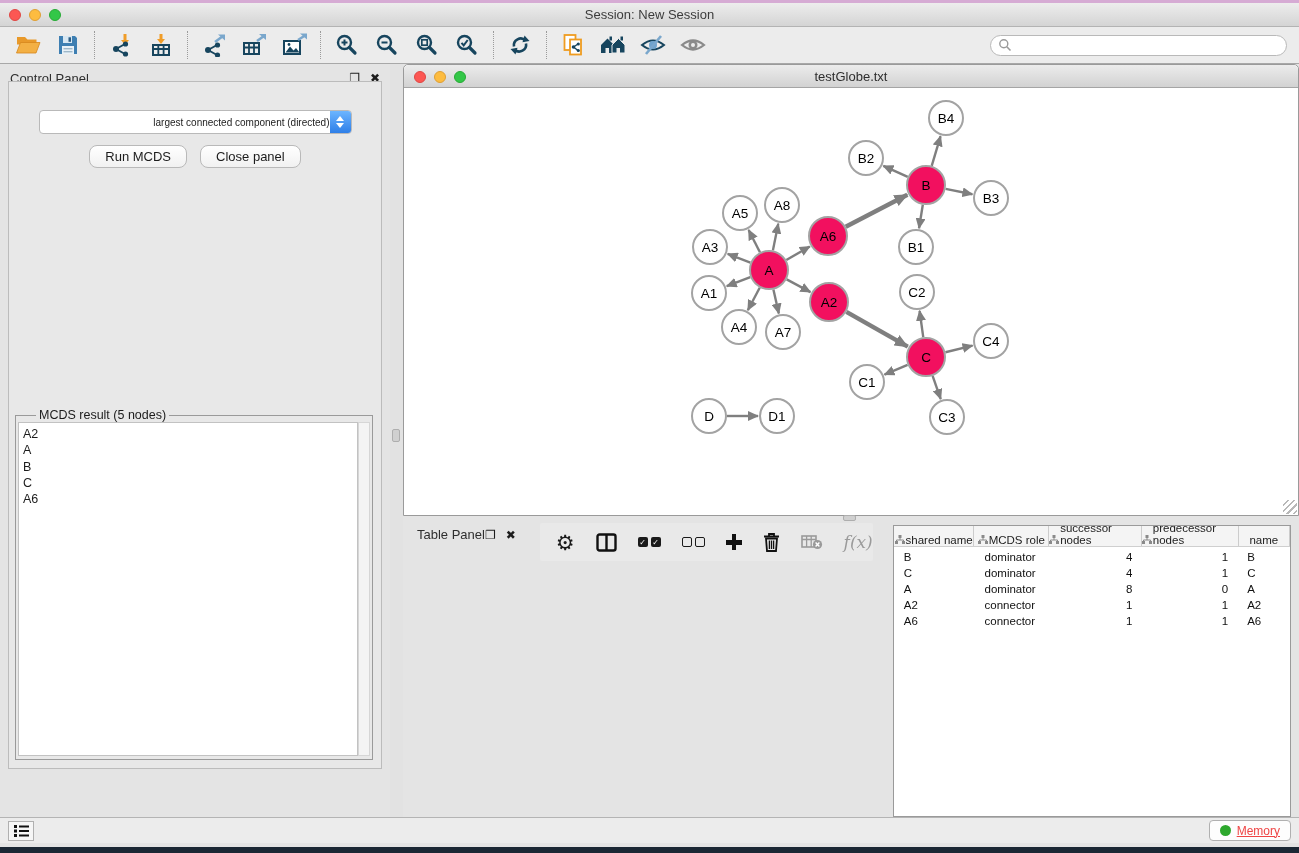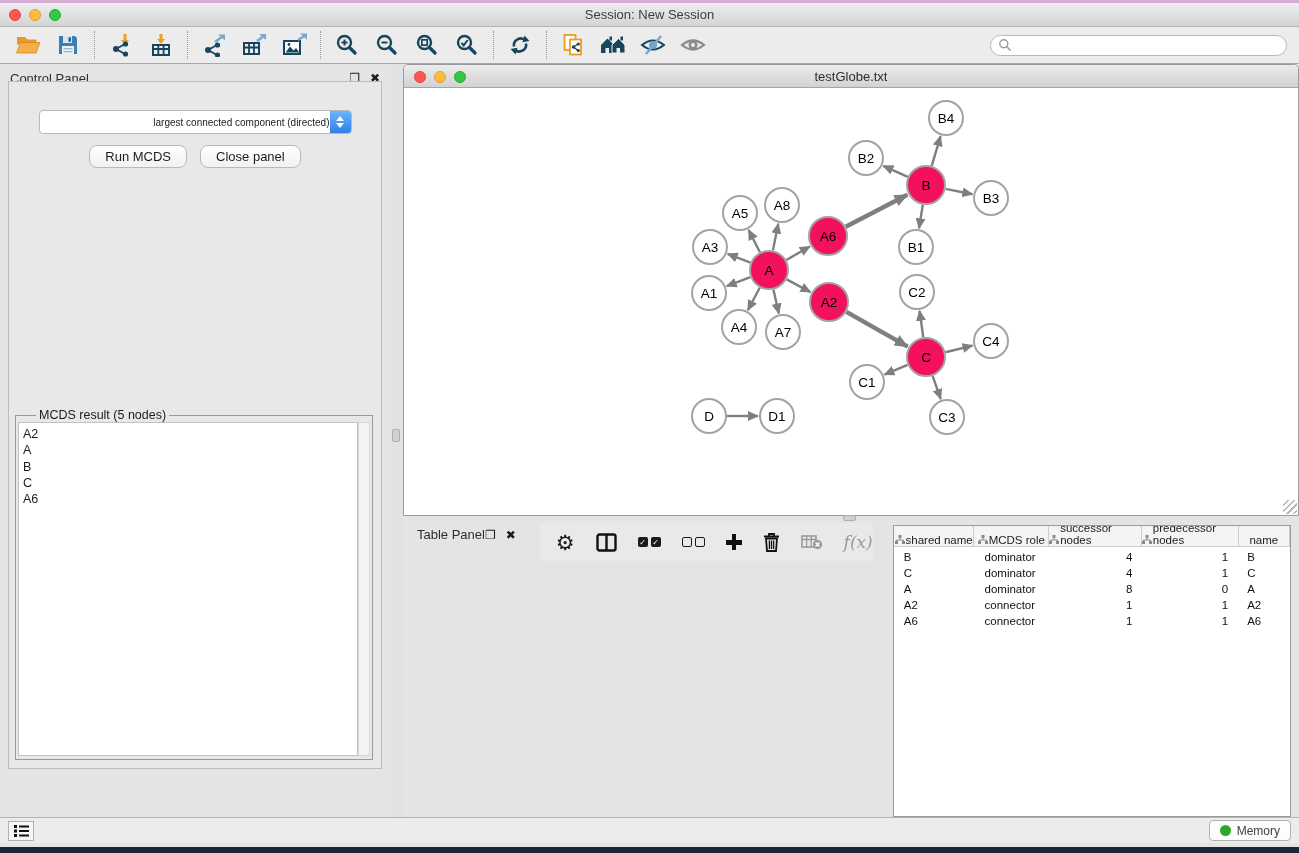--- a/index.html
+++ b/index.html
@@ -88,21 +88,21 @@
   .td { font-size:11.5px; color:#111; white-space:nowrap; overflow:hidden; }
   .td.left { padding-left:10px; text-align:left; }
   .td.right { padding-right:9px; text-align:right; }
   .tp-tabs { height:31px; display:flex; align-items:center; justify-content:center; flex:none; }
 
   
   .statusbar { height:26px; background:#ececec; border-top:1px solid #b4b4b4; display:flex; align-items:center; padding:0 8px; position:relative; }
   .list-btn { width:26px; height:20px; background:#f6f6f6; border:1px solid #b0b0b0; display:flex; align-items:center; justify-content:center; }
   .memory-btn { margin-left:auto; height:21px; background:#fdfdfd; border:1px solid #b0b0b0; border-radius:4px; display:flex; align-items:center; gap:6px; padding:0 10px; }
   .mem-dot { width:11px; height:11px; border-radius:50%; background:#2da82d; }
-  .memory-label { font-size:12px; color:#404040; }
+  .memory-label { font-size:12px; color:#ef4444;text-decoration:underline; }
 </style>
 </head>
 <body>
 
 <div class="desktop-strip-top"></div>
 
 <div class="titlebar">
   <div class="traffic">
     <div class="tl red"></div>
     <div class="tl yellow"></div>

